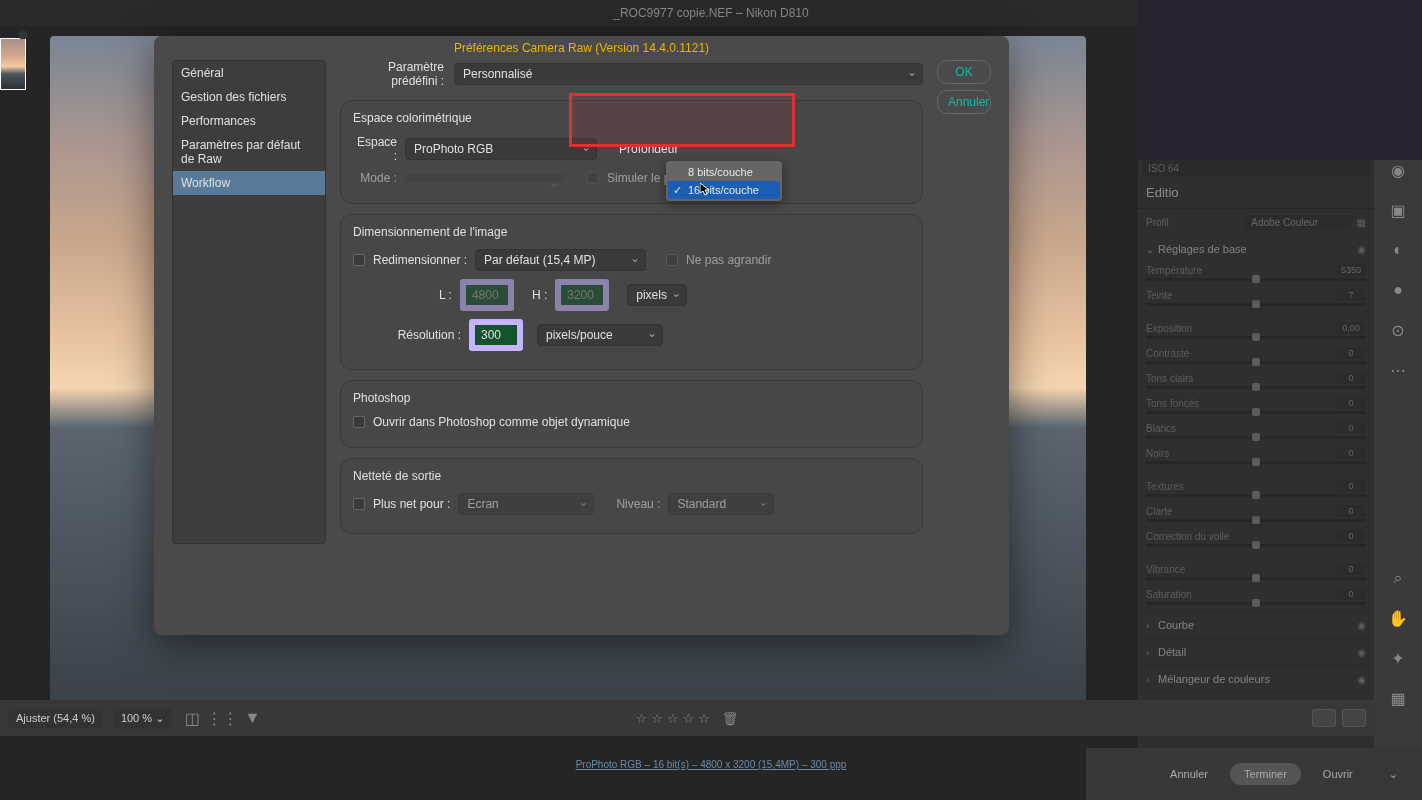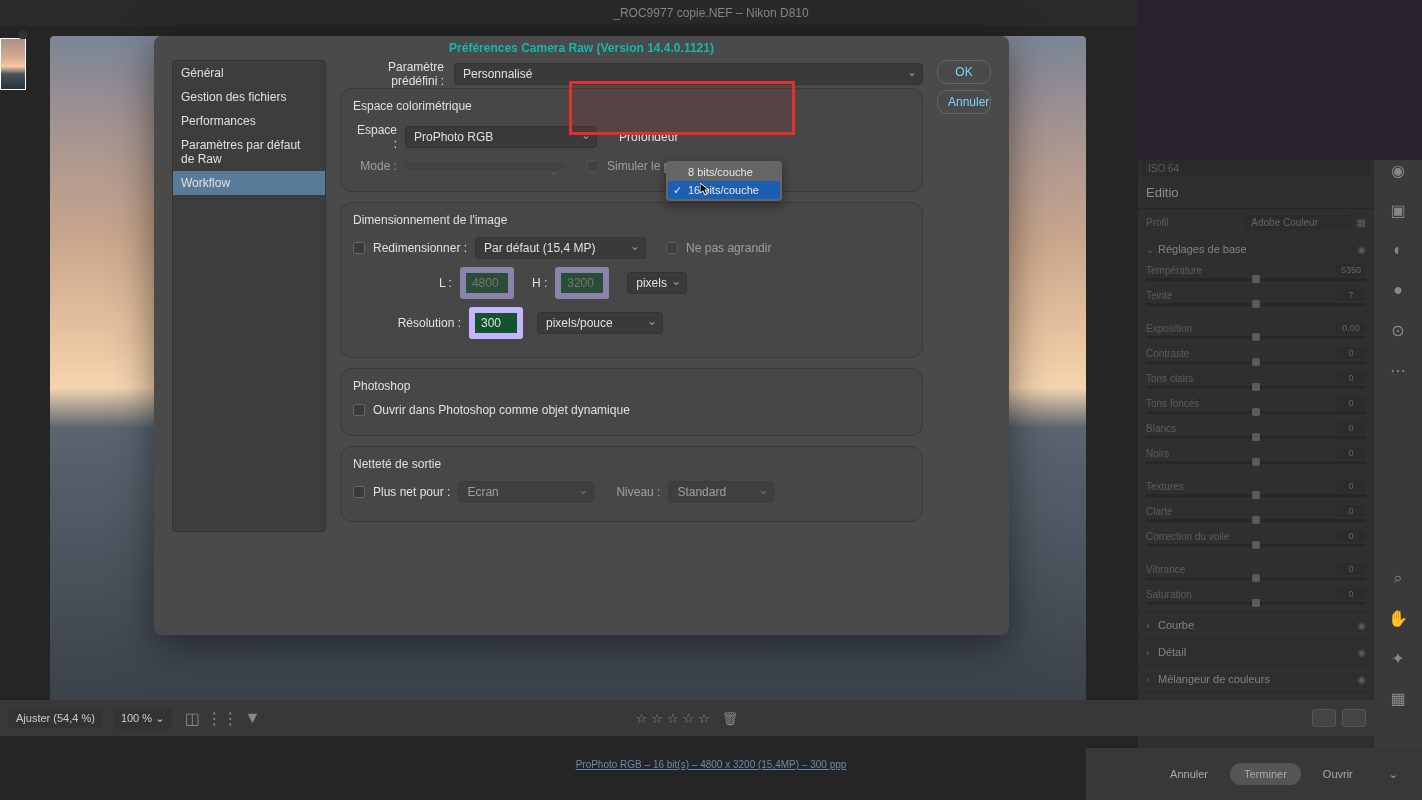--- a/index.html
+++ b/index.html
@@ -2,44 +2,44 @@
 <html><head>
 <meta charset="utf-8">
 <style>
 *{box-sizing:border-box;margin:0;padding:0;font-family:-apple-system,BlinkMacSystemFont,sans-serif}
 body{background:#252525;color:#ccc;font-size:11px;overflow:hidden;width:1422px;height:800px;position:relative}
 .topbar{height:26px;background:#2a2a2a;display:flex;align-items:center;justify-content:center;color:#888;font-size:12px}
 .thumbnail{position:absolute;top:38px;left:0;width:26px;height:52px;background:linear-gradient(to bottom,#a89088 0%,#d4a890 35%,#f5c9a0 55%,#4a5560 70%,#2a3038 100%);border:1px solid #fff}
 .thumbnail::before{content:'';position:absolute;top:-8px;right:-2px;width:8px;height:8px;background:#333;border-radius:2px}
 .main-image{position:absolute;top:36px;left:50px;width:1036px;height:676px;background:linear-gradient(to bottom,#7a8595 0%,#a89590 15%,#c8a68c 30%,#e8c4a0 45%,#f5d5b0 52%,#5a6570 58%,#3a4048 100%);border-radius:4px}
 .dialog{position:absolute;top:36px;left:154px;width:855px;height:599px;background:#4a4a4a;border-radius:8px;box-shadow:0 10px 40px rgba(0,0,0,.5)}
-.dialog-title{height:24px;display:flex;align-items:center;justify-content:center;color:#14b8a6;font-size:12px;font-weight:700}
+.dialog-title{height:24px;display:flex;align-items:center;justify-content:center;color:#eab308;font-size:12px;font-weight:400}
 .dialog-body{display:flex;padding:0 18px 18px;gap:14px}
 .sidebar{width:154px;background:#3d3d3d;border:1px solid #333;border-radius:4px}
 .sidebar-item{padding:5px 8px;color:#e0e0e0;font-size:12px;cursor:pointer}
 .sidebar-item.active{background:#5a7a9a}
 .content{flex:1}
-.preset-row{display:flex;align-items:center;gap:10px;}
+.preset-row{display:flex;align-items:center;gap:10px;margin-bottom:12px}
 .preset-row label{width:104px;text-align:right;color:#e0e0e0;font-size:12px}
 .select{background:#3a3a3a;border:1px solid #333;color:#e0e0e0;padding:3px 20px 3px 8px;border-radius:4px;font-size:12px;position:relative;appearance:none;cursor:pointer}
 .select::after{content:'⌄';position:absolute;right:5px;top:1px;color:#999}
 .section{background:#474747;border:1px solid #3a3a3a;border-radius:12px;padding:10px 12px;margin-bottom:10px}
 .section-title{color:#e0e0e0;font-size:12px;margin-bottom:10px}
 .row{display:flex;align-items:center;gap:8px;margin-bottom:8px}
 .label{color:#e0e0e0;font-size:12px;text-align:right}
 .checkbox{width:12px;height:12px;background:#3a3a3a;border:1px solid #666;border-radius:2px}
 .input{background:#14532d;border:6px solid #c4b5fd;color:#999;padding:3px 6px;border-radius:3px;font-size:12px;width:54px}
 .highlight-box{position:absolute;border:3px solid #e03030;background:rgba(224,48,48,0.1);pointer-events:none}
 .dropdown-popup{position:absolute;background:#656565;border-radius:4px;box-shadow:0 4px 12px rgba(0,0,0,.4);padding:2px}
 .dropdown-option{padding:3px 12px 3px 20px;color:#e8e8e8;font-size:11px;position:relative;cursor:pointer}
 .dropdown-option.selected{background:#1a5fb4}
 .dropdown-option.selected::before{content:'✓';position:absolute;left:5px}
 .cursor{position:absolute;width:12px;height:14px;pointer-events:none}
 .btn-col{display:flex;flex-direction:column;gap:6px;width:54px}
-.btn{background:#4a4a4a;border:1px solid #666;color:#7dd3fc;padding:4px 10px;border-radius:10px;font-size:12px;text-align:center;cursor:pointer}
+.btn{background:#4a4a4a;border:1px solid #666;color:#14b8a6;padding:4px 10px;border-radius:10px;font-size:12px;text-align:center;cursor:pointer}
 .right-panel{position:absolute;top:0;right:48px;width:236px;height:748px;background:#383838;color:#aaa;font-size:10px}
 .histogram{height:100px;background:#303030;position:relative;margin:60px 4px 0}
 .histogram svg{width:100%;height:100%}
 .iso-bar{background:#303030;padding:3px 6px;font-size:10px;color:#888;margin:0 4px}
 .panel-header{padding:8px;font-size:13px;color:#ddd;border-bottom:1px solid #2a2a2a}
 .profile-row{display:flex;align-items:center;padding:6px 8px;gap:6px}
 .profile-select{flex:1;background:#333;padding:2px 6px;border-radius:3px;font-size:10px;color:#999}
 .accordion{border-bottom:1px solid #2e2e2e}
 .accordion-h{display:flex;align-items:center;padding:7px 8px;cursor:pointer}
 .accordion-h .chev{width:12px;color:#999;font-size:10px}

